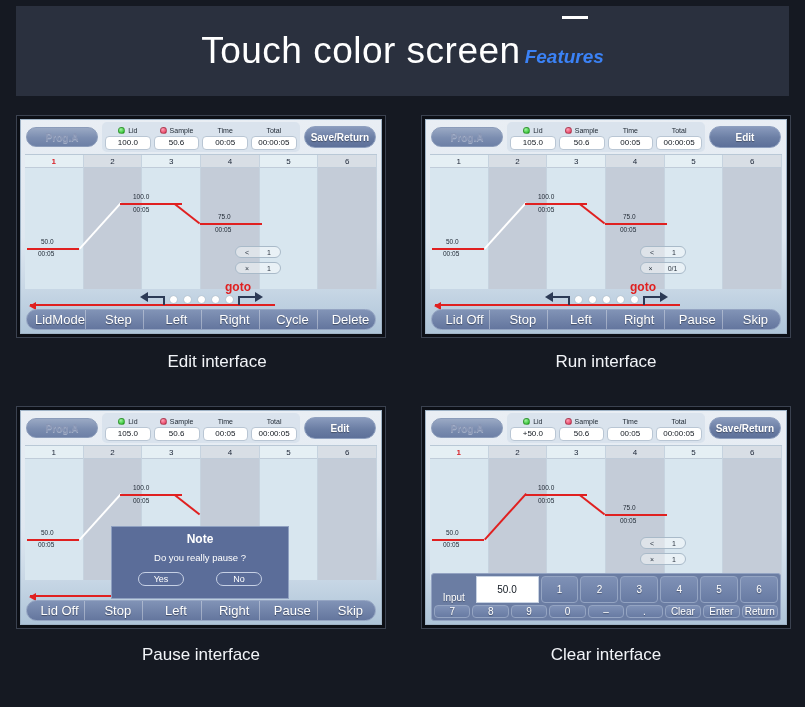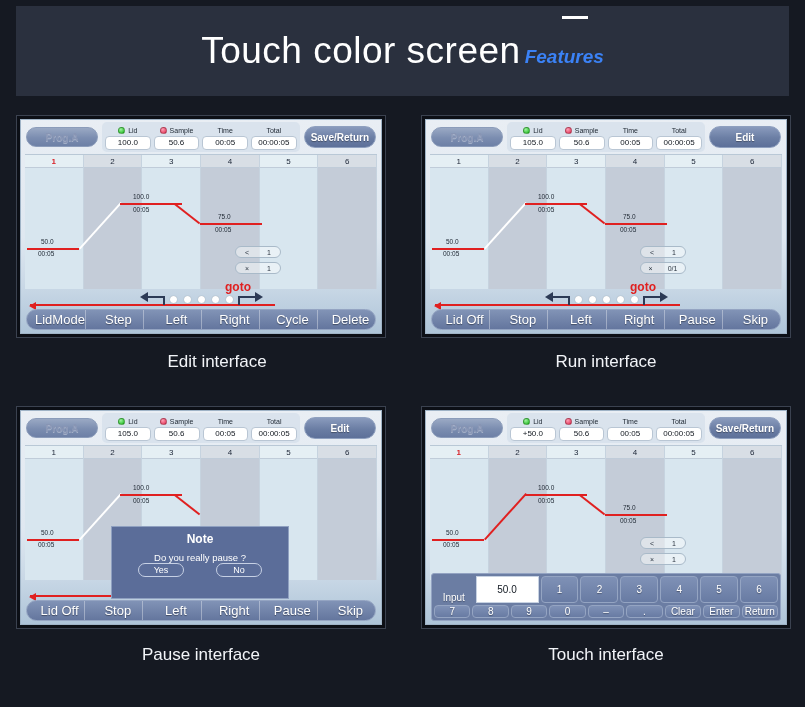--- a/index.html
+++ b/index.html
@@ -179,21 +179,21 @@
 
   
   .dialog {
     position: absolute; left: 86px; top: 80px; width: 178px; height: 73px;
     background: #5b6d99; border: 1px solid #8fa0c0;
     display: flex; flex-direction: column; align-items: center;
     padding-top: 5px; z-index: 5;
   }
   .dlg-title { color: #ffffff; font-size: 12px; font-weight: 700; }
   .dlg-msg { color: #ffffff; font-size: 9.5px; margin-top: 6px; }
-  .dlg-btns { display: flex; gap: 32px; }
+  .dlg-btns { display: flex; gap: 32px; margin-top: 9px; }
   .dlg-btn {
     width: 46px; height: 14px; border: 1px solid #c6d0e4; border-radius: 7px;
     color: #ffffff; font-size: 9px;
     display: flex; align-items: center; justify-content: center;
   }
 
   
   .keypad {
     position: absolute; left: 5px; right: 5px; bottom: 3px; height: 48px;
     background: #6b7da3; border: 1px solid #93a3c2; border-radius: 3px;
@@ -694,13 +694,13 @@
           <div class="kkey">.</div>
           <div class="kkey">Clear</div>
           <div class="kkey">Enter</div>
           <div class="kkey">Return</div>
         </div>
       </div>
 
     </div>
   </div>
 </div>
-<div class="caption c4">Touch interface</div>
+<div class="caption c4">Clear interface</div>
 
 </body></html>

